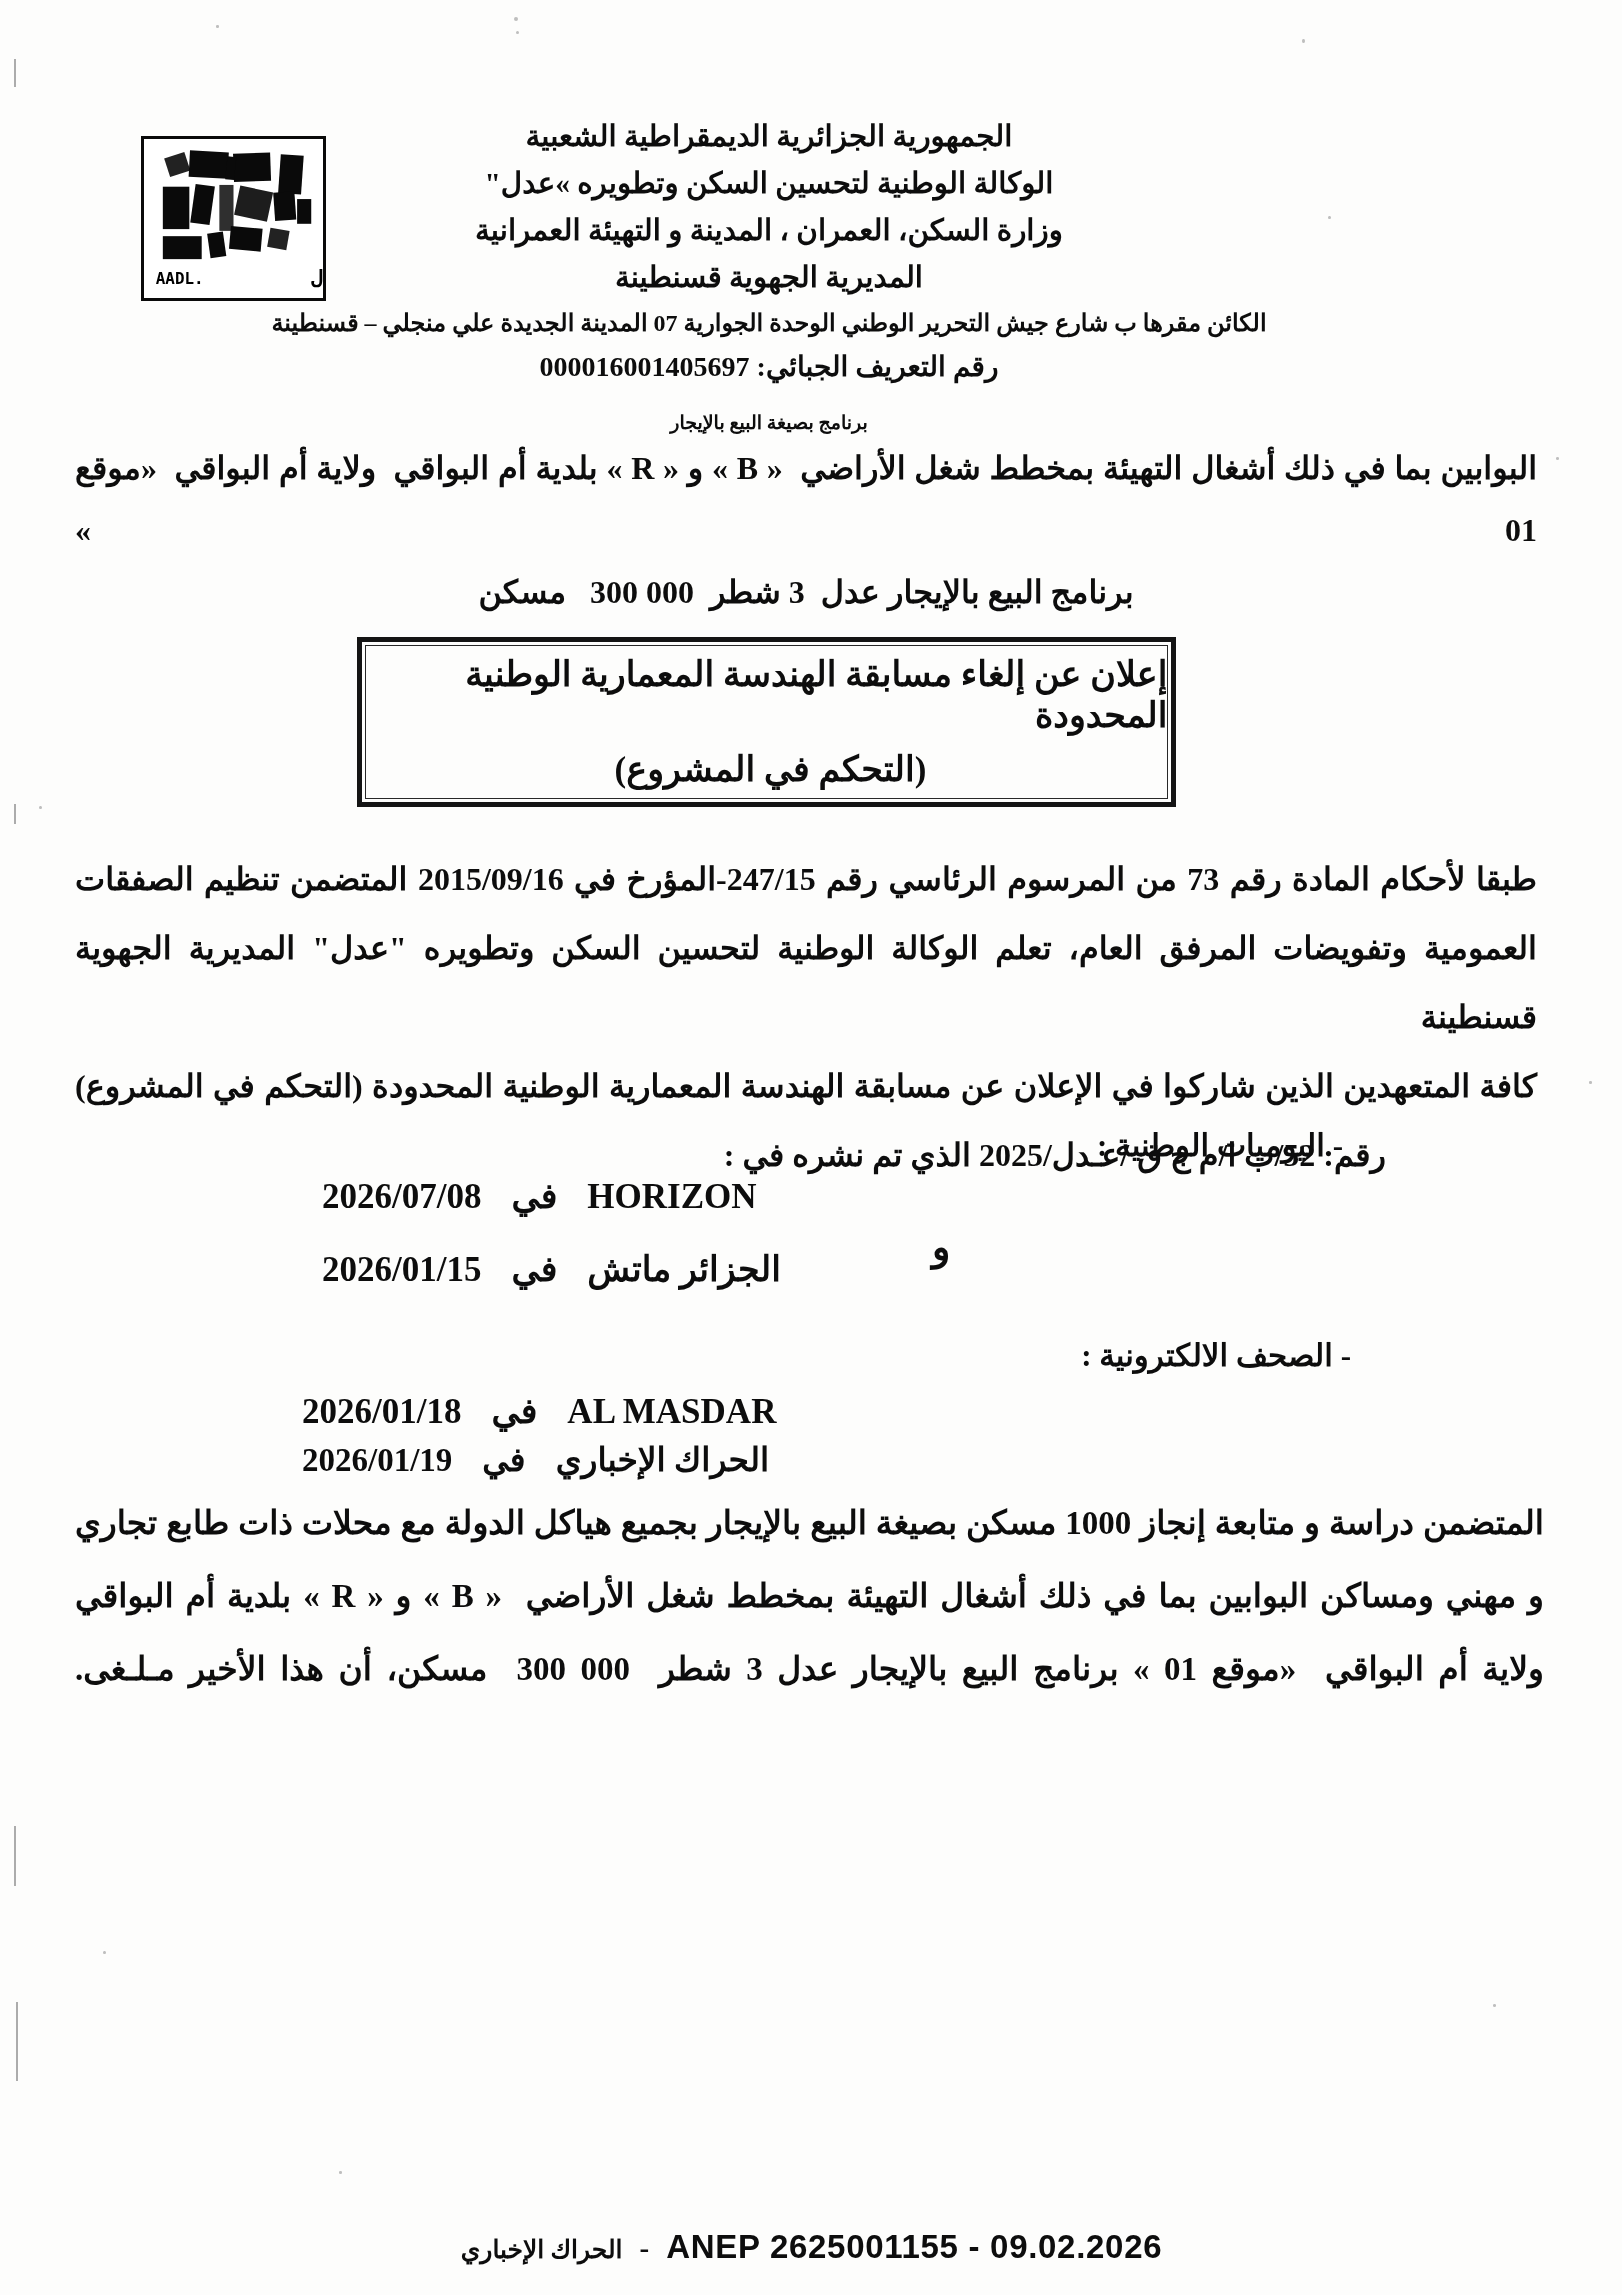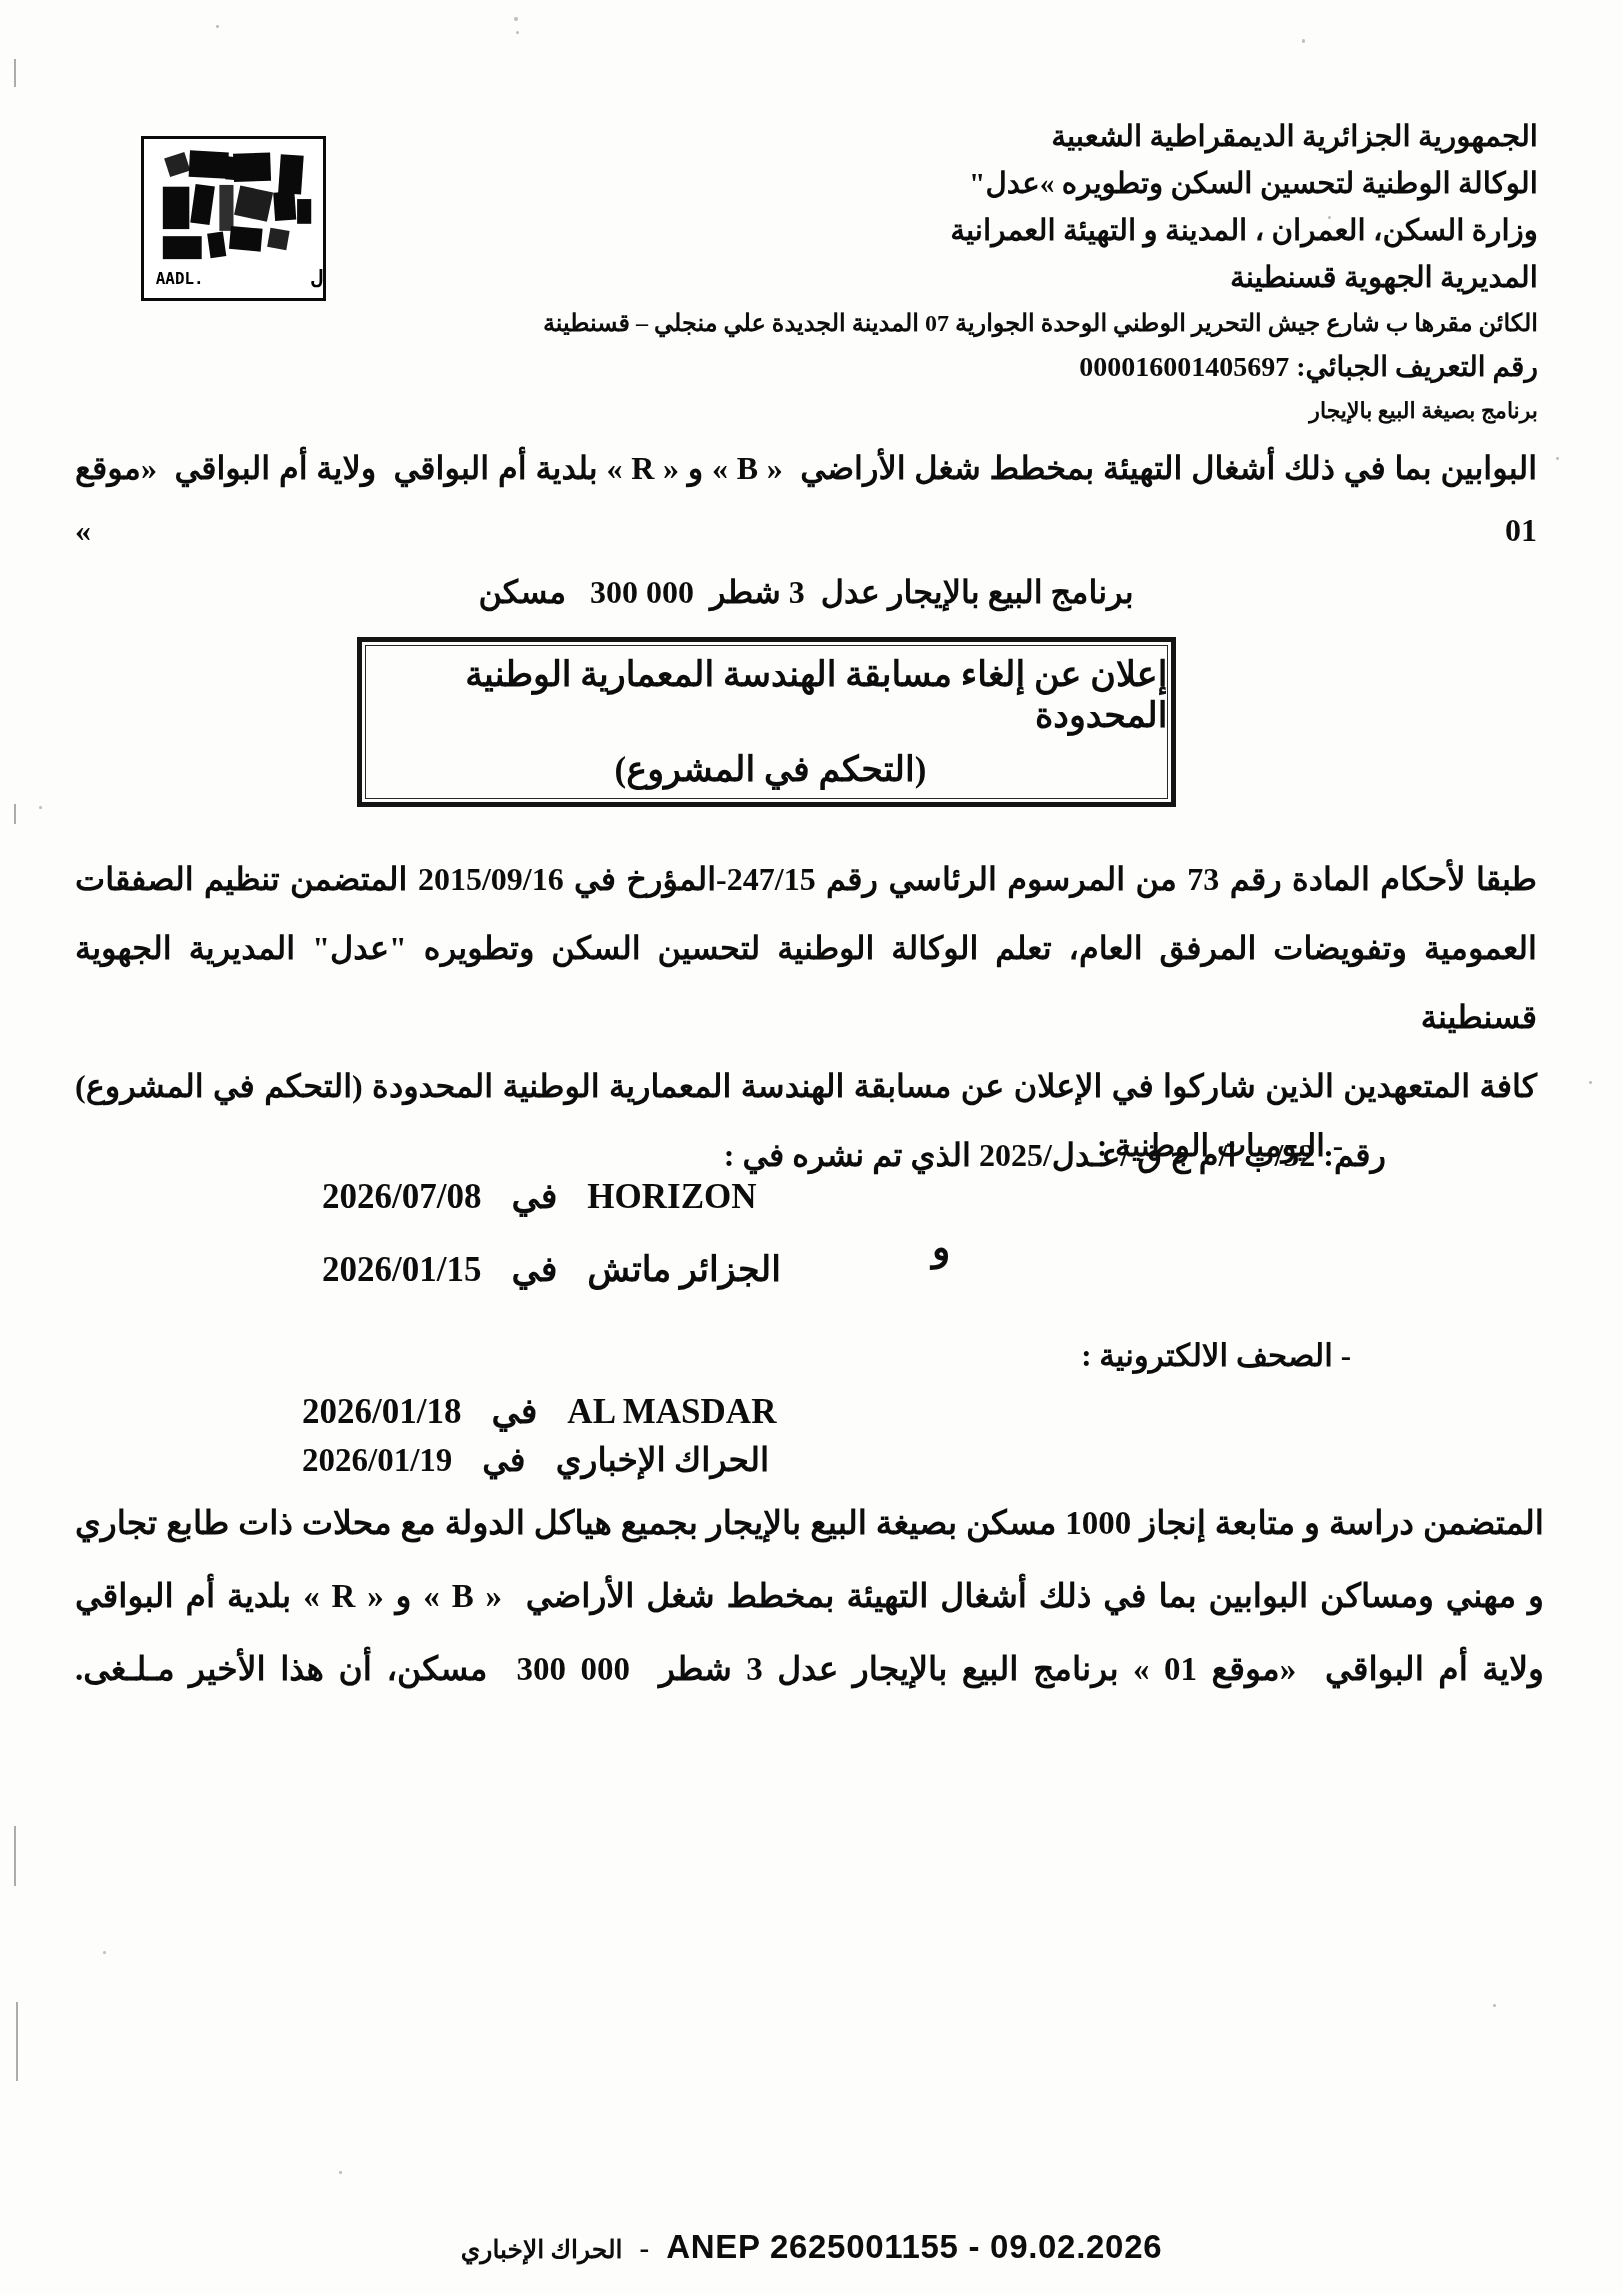--- a/index.html
+++ b/index.html
@@ -1,25 +1,25 @@
 <!DOCTYPE html>
 <html style="font-size:10.5px"><head>
 <meta charset="utf-8">
 <style>
   html,body{margin:0;padding:0;background:#6e6e6e;}
   #page{
     position:relative;width:1623px;height:2295px;background:#fdfdfc;
     font-family:"Liberation Serif","DejaVu Serif",serif;color:#0d0d0d;overflow:hidden;
   }
   
-  .header{position:absolute;top:113px;left:0;width:1538px;direction:rtl;font-weight:bold;}
+  .header{position:absolute;top:113px;left:0;width:1538px;text-align:center;direction:rtl;font-weight:bold;}
   .hline{font-size:29.4px;line-height:47px;}
   .haddr{font-size:24px;line-height:44px;}
   .htax{font-size:28px;line-height:44px;}
-  .hprog{font-size:22px;line-height:43px;}
+  .hprog{font-size:19px;line-height:43px;margin-top:12px;}
   
   .logo{position:absolute;left:141px;top:136px;width:185px;height:165px;border:3.9px solid #0a0a0a;box-sizing:border-box;background:#fff;}
   .logo svg{width:100%;height:100%;display:block;}
   .logo text{font-family:"DejaVu Sans Mono","Liberation Mono",monospace;font-weight:bold;}
   
   .para{position:absolute;direction:rtl;font-weight:bold;}
   #intro{top:437px;left:75px;width:1462px;font-size:32px;}
   #intro div{line-height:62px;}
   #bodyp{top:845px;left:75px;width:1462px;font-size:32px;}
   #bodyp div{line-height:69px;}

